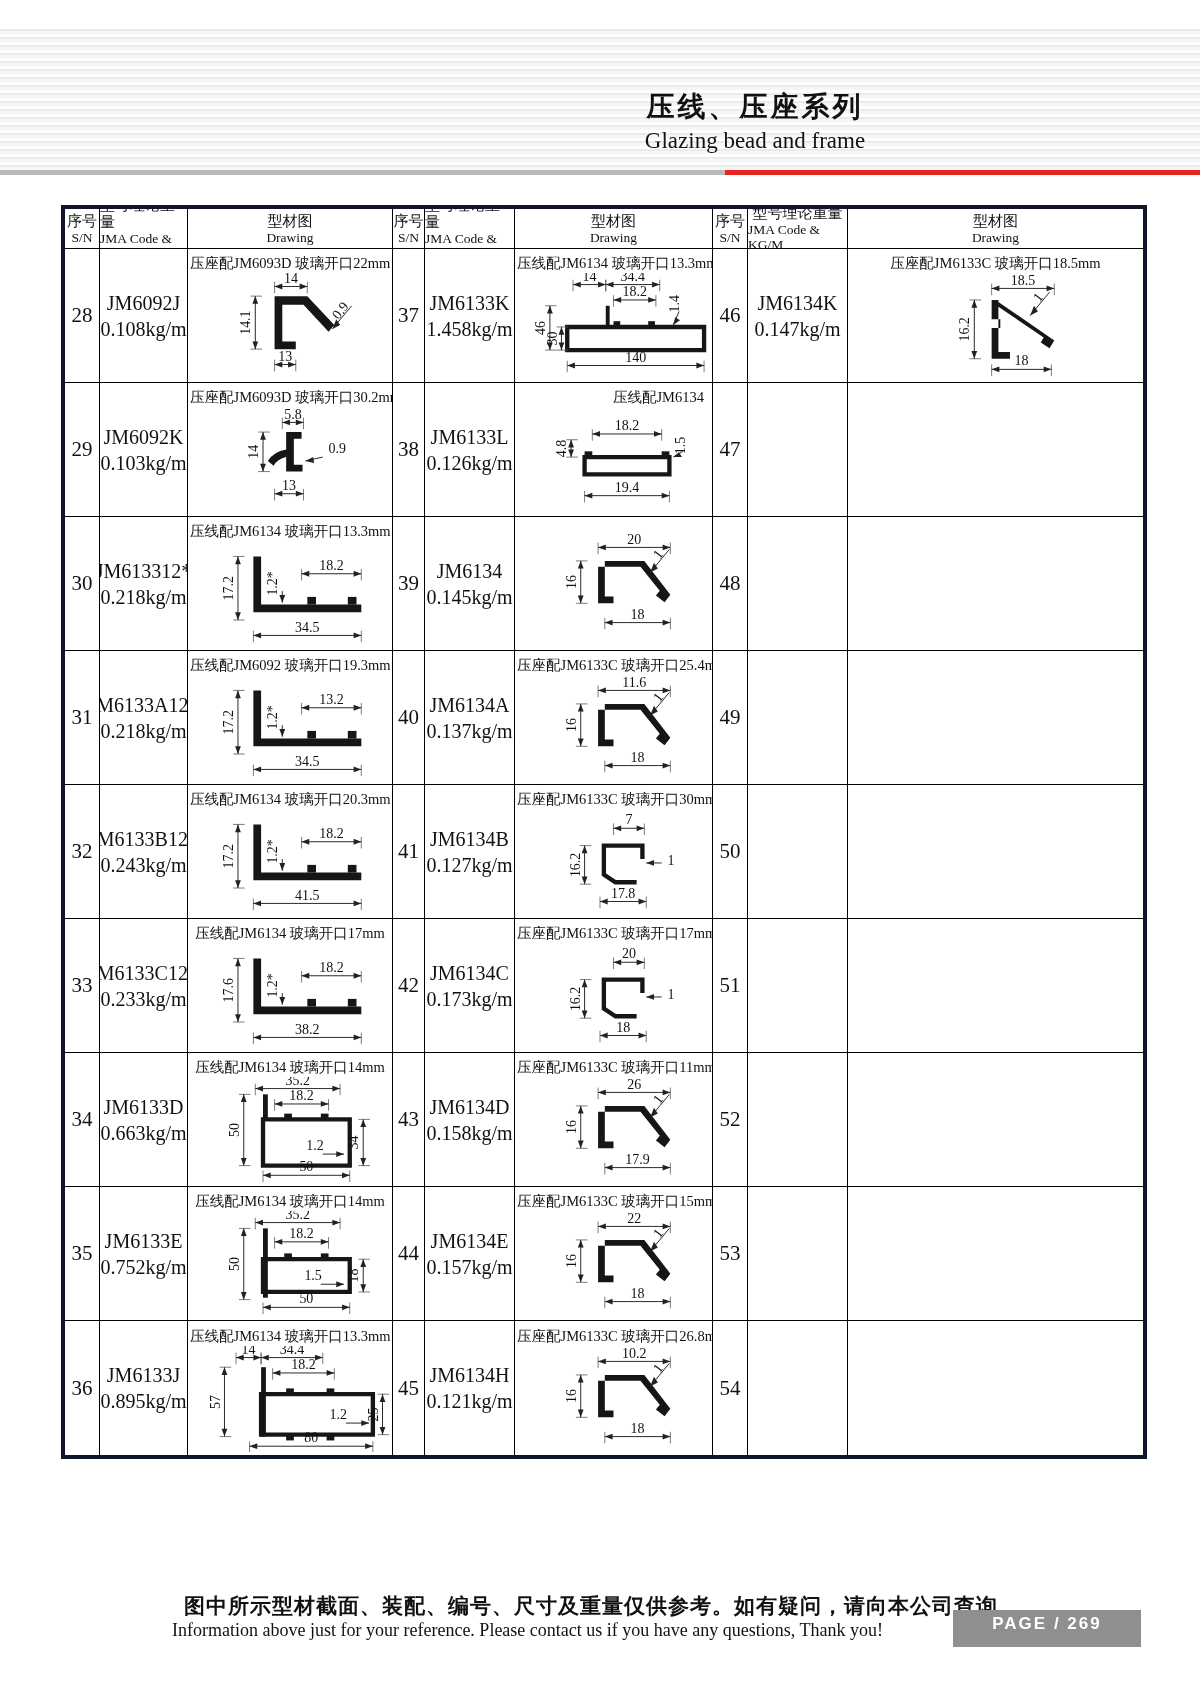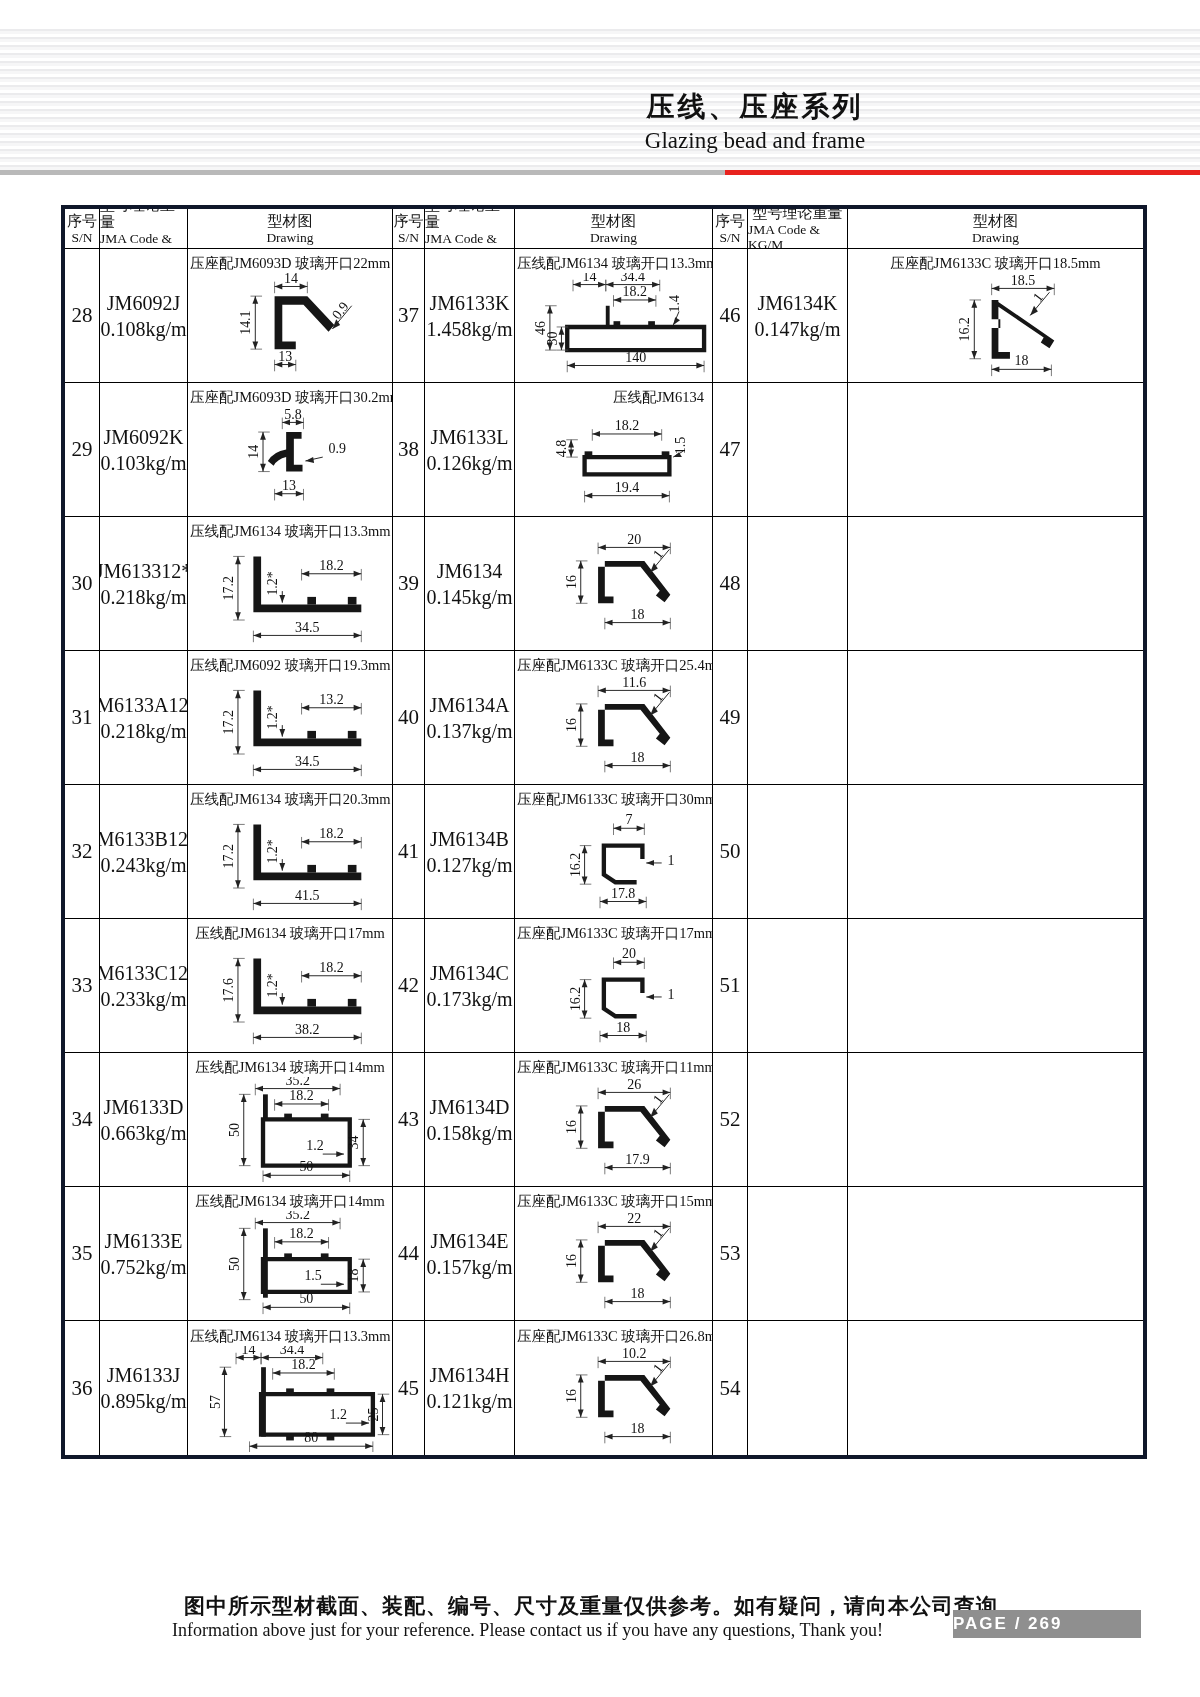--- a/index.html
+++ b/index.html
@@ -32,23 +32,23 @@
   svg text{font-family:"Liberation Serif",serif;font-size:14.5px;fill:#111;}
   .pf{fill:#161616;stroke:none;fill-rule:evenodd;}
   .po{fill:none;stroke:#161616;stroke-width:4.5;}
   .dl{stroke:#222;stroke-width:1;}
   .el{stroke:#555;stroke-width:0.8;}
   .ah{fill:#222;}
 
   .footer-zh{position:absolute;left:184px;top:1592px;font-family:"Liberation Sans",sans-serif;
     font-weight:bold;font-size:21px;letter-spacing:1px;white-space:nowrap;}
   .footer-en{position:absolute;left:172px;top:1620px;font-size:18px;white-space:nowrap;text-align:center;}
-  .page-badge{position:absolute;left:953px;top:1610px;width:188px;height:28px;background:#8f8f8f;
+  .page-badge{position:absolute;left:953px;top:1610px;width:188px;height:37px;background:#8f8f8f;
     color:#fff;font-family:"Liberation Sans",sans-serif;font-weight:bold;font-size:17px;
-    letter-spacing:2px;text-align:left;line-height:27px;}
+    letter-spacing:2px;text-align:center;line-height:27px;}
 </style>
 </head>
 <body>
 
 <div class="top-band"></div>
 
 <div class="title-wrap">
   <div class="title-zh">压线、压座系列</div>
   <div class="title-en">Glazing bead and frame</div>
 </div>

